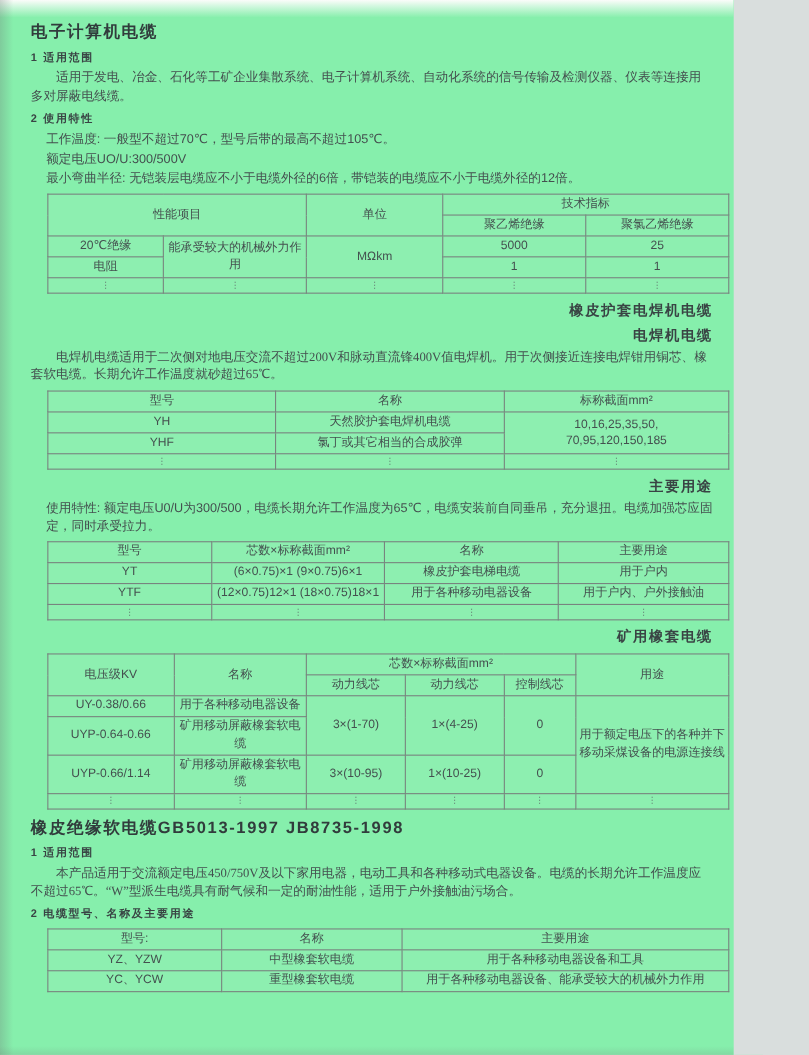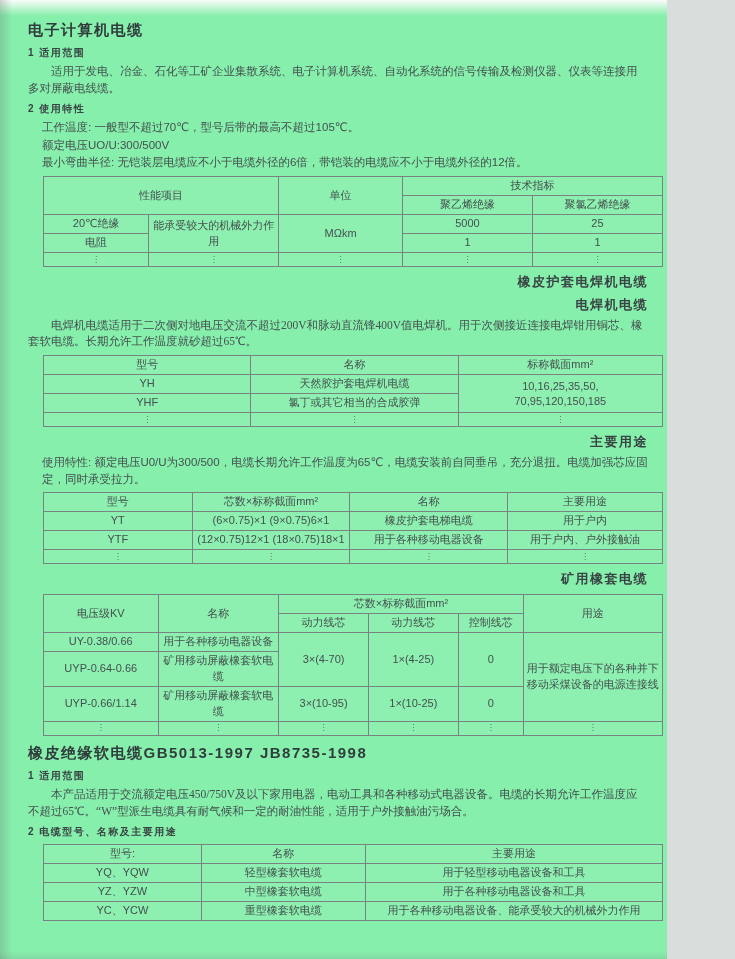--- a/index.html
+++ b/index.html
@@ -204,21 +204,21 @@
           <td rowspan="2">用途</td>
         </tr>
         <tr>
           <td>动力线芯</td>
           <td>动力线芯</td>
           <td>控制线芯</td>
         </tr>
         <tr>
           <td>UY-0.38/0.66</td>
           <td>用于各种移动电器设备</td>
-          <td rowspan="2">3×(4-70)</td>
+          <td rowspan="2">3×(1-70)</td>
           <td rowspan="2">1×(4-25)</td>
           <td rowspan="2">0</td>
           <td rowspan="3">用于额定电压下的各种并下移动采煤设备的电源连接线</td>
         </tr>
         <tr>
           <td>UYP-0.64-0.66</td>
           <td>矿用移动屏蔽橡套软电缆</td>
         </tr>
         <tr>
           <td>UYP-0.66/1.14</td>
@@ -249,25 +249,20 @@
           <col style="width:26.5%">
           <col style="width:48%">
         </colgroup>
       <tbody>
         <tr>
           <td>型号:</td>
           <td>名称</td>
           <td>主要用途</td>
         </tr>
         <tr>
-          <td>YQ、YQW</td>
-          <td>轻型橡套软电缆</td>
-          <td>用于轻型移动电器设备和工具</td>
-        </tr>
-        <tr>
           <td>YZ、YZW</td>
           <td>中型橡套软电缆</td>
           <td>用于各种移动电器设备和工具</td>
         </tr>
         <tr>
           <td>YC、YCW</td>
           <td>重型橡套软电缆</td>
           <td>用于各种移动电器设备、能承受较大的机械外力作用</td>
         </tr>
       </tbody>

